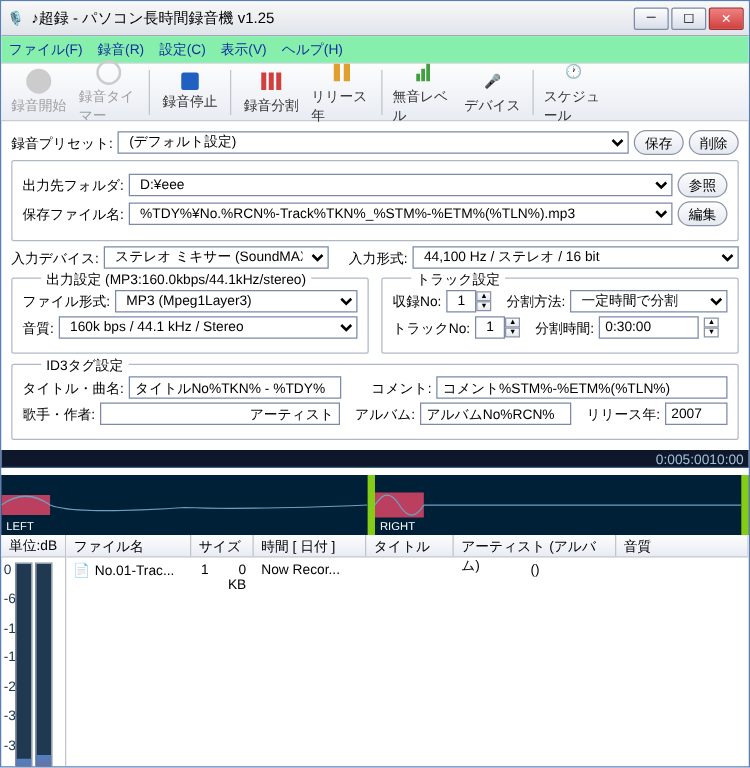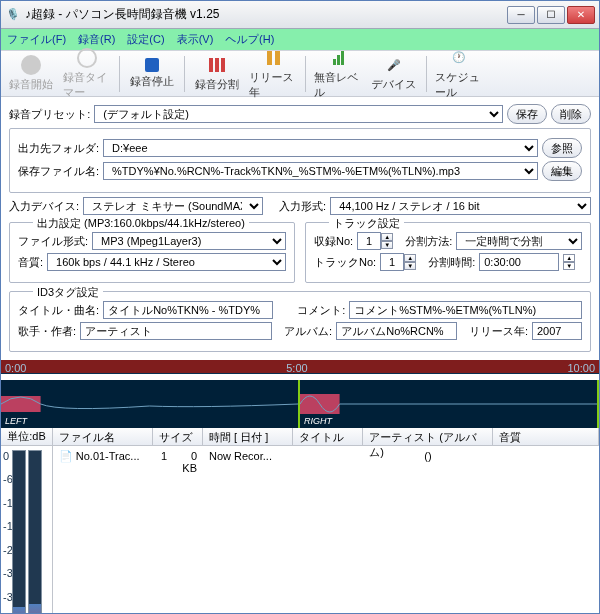--- a/index.html
+++ b/index.html
@@ -20,23 +20,23 @@
 .content { padding: 4px 8px; }
 .row { display: flex; align-items: center; gap: 4px; margin: 3px 0; }
 .label { white-space: nowrap; }
 select, input[type=text] { border: 1px solid #7a8aa8; background: #fff; padding: 1px 4px; height: 18px; font-size: 11px; }
 .btn { border: 1px solid #8a94a8; background: linear-gradient(#fdfdfd,#e4e8f0); padding: 1px 8px; height: 20px; border-radius: 10px; }
 .fieldset { border: 1px solid #b0b8c8; border-radius: 2px; padding: 6px 8px 8px; margin: 4px 0; position: relative; }
 .fieldset .legend { position: absolute; top: -7px; left: 23px; background: #fff; padding: 0 4px; font-size: 11px; }
 .twocol { display: flex; gap: 10px; }
 .twocol > div { flex: 1; }
 .wave { background: #002038; height: 48px; margin-top: 6px; position: relative; display: flex; }
-.wave .half { flex: 1; position: relative; border-right: 2px solid #84cc16; font-style: italic; }
+.wave .half { flex: 1; position: relative; border-right: 6px solid #84cc16; }
 .wave .ch { position: absolute; bottom: 2px; left: 4px; color: #fff; font-size: 9px; }
-.timeline { background: #7f1d1d; height: 14px; color: #a0c0d8; font-size: 8px; display: flex; justify-content: space-between; padding: 2px 4px; border-bottom: 1px solid #0a3050; }
+.timeline { background: #0f172a; height: 14px; color: #a0c0d8; font-size: 8px; display: flex; justify-content: flex-end; padding: 2px 4px; border-bottom: 1px solid #0a3050; }
 .splitarea { display: flex; height: 230px; }
 .meter { width: 52px; border-right: 1px solid #c0c4cc; }
 .meter .hdr { height: 18px; border-bottom: 1px solid #c0c4cc; display: flex; align-items: center; justify-content: center; background: linear-gradient(#fdfdfd,#e8ecf3); }
 .meter .bars { height: 194px; display: flex; justify-content: center; gap: 2px; padding: 4px; position: relative; }
 .meter .bar { width: 14px; background: linear-gradient(#203850,#203850); position: relative; border: 1px solid #8090a0; }
 .meter .fill { position: absolute; bottom: 0; left: 0; right: 0; height: 15%; background: linear-gradient(#5080c0,#a05060); }
 .meter .ticks { position: absolute; left: 2px; top: 4px; bottom: 14px; display: flex; flex-direction: column; justify-content: space-between; font-size: 8px; color: #203850; }
 .filelist { flex: 1; overflow: auto; }
 .listhdr { height: 18px; background: linear-gradient(#fdfdfd,#e8ecf3); display: flex; border-bottom: 1px solid #c0c4cc; }
 .listhdr div { border-right: 1px solid #c0c4cc; padding: 2px 6px; }
@@ -201,21 +201,21 @@
   <div class="fieldset">
     <span class="legend">ID3タグ設定</span>
     <div class="row">
       <span class="label">タイトル・曲名:</span>
       <input type="text" style="width: 170px;" value="タイトルNo%TKN% - %TDY%">
       <span class="label" style="margin-left:20px">コメント:</span>
       <input type="text" style="flex: 1 1 0%;" value="コメント%STM%-%ETM%(%TLN%)">
     </div>
     <div class="row">
       <span class="label">歌手・作者:</span>
-      <input type="text" style="width: 196px;" value="アーティスト">
+      <input type="text" style="width: 196px; text-align: right;" value="アーティスト">
       <span class="label" style="margin-left:8px">アルバム:</span>
       <input type="text" style="width: 121px;" value="アルバムNo%RCN%">
       <span class="label" style="margin-left:8px">リリース年:</span>
       <input type="text" style="width: 50px;" value="2007">
     </div>
   </div>
 </div>
 
 <div class="timeline">
   <span>0:00</span>

